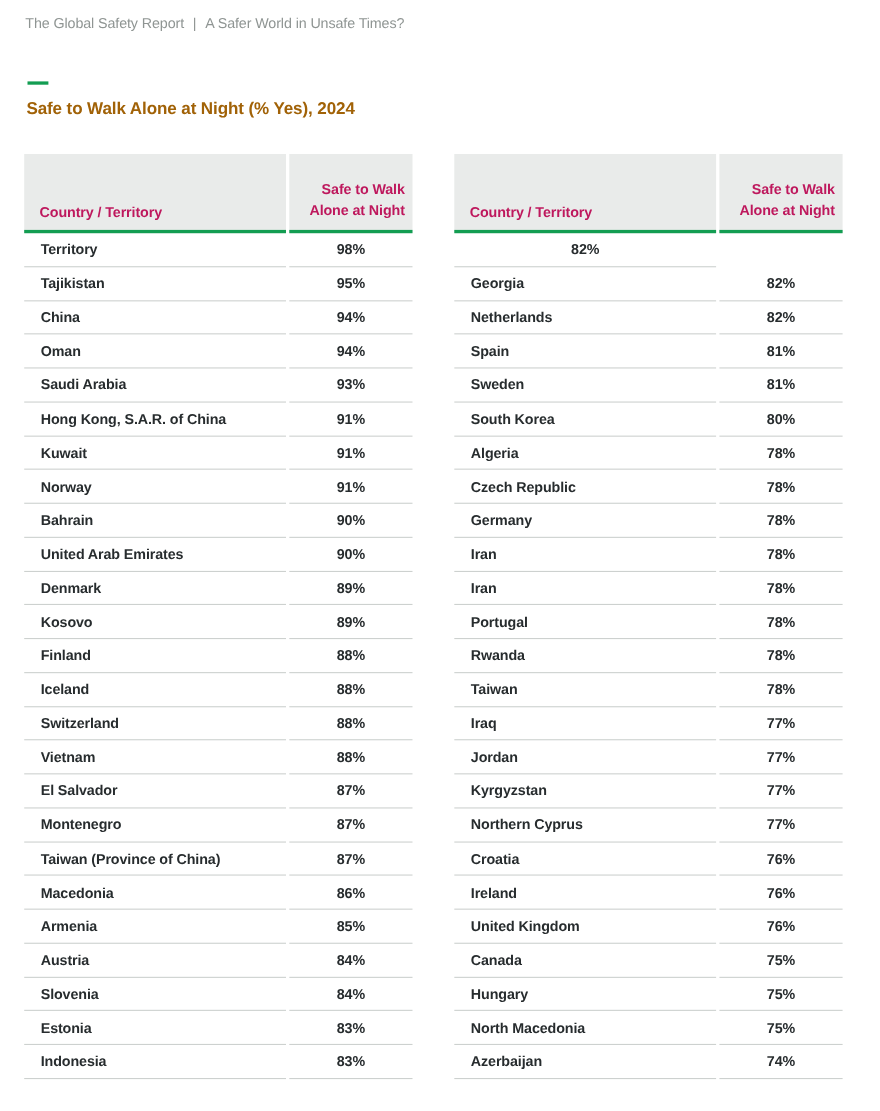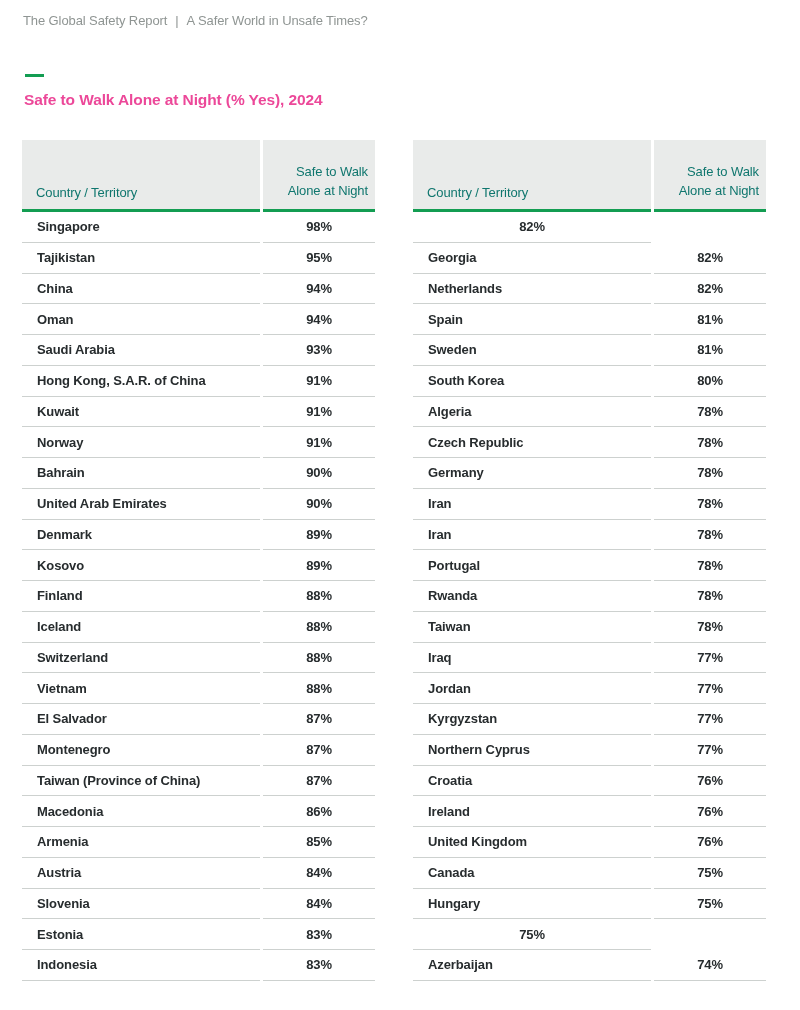--- a/index.html
+++ b/index.html
@@ -19,36 +19,36 @@
     position:absolute;top:13px;left:23px;
     font-size:13px;line-height:16px;color:var(--muted);
   }
   .breadcrumb .sep{margin:0 8px;}
   .accent-dash{
     position:absolute;top:74px;left:25px;width:19px;height:3px;
     background:var(--green);
   }
   .page-title{
     position:absolute;top:91px;left:24px;margin:0;
-    font-size:15.5px;line-height:18px;font-weight:700;color:#ec4899;
+    font-size:15.5px;line-height:18px;font-weight:700;color:#a16207;
   }
   .tables{
     position:absolute;top:140px;left:22px;width:744px;
     display:flex;justify-content:space-between;
   }
   .gtable{width:353px;}
   .gt-head,.gt-row{
     display:grid;grid-template-columns:1fr 112px;column-gap:3px;
   }
   .gt-head .hc{
     background:var(--header-bg);
     border-bottom:3px solid var(--green);
     height:60px;box-sizing:content-box;
     display:flex;align-items:flex-end;
-    font-size:13px;font-weight:400;color:#0f766e;
+    font-size:13px;font-weight:700;color:#be185d;
   }
   .hc-country{padding:0 0 9px 14px;}
   .hc-value{justify-content:flex-end;padding:0 7px 9px 0;}
   .hc-value .hlines{text-align:right;line-height:19px;}
   .hc-value .hlines span{display:block;}
   .gt-row .cell{
     height:30.75px;box-sizing:border-box;
     border-bottom:1px solid var(--divider);
     display:flex;align-items:center;
     font-size:13px;font-weight:600;color:#272c2e;
@@ -74,21 +74,21 @@
       <div class="hc hc-country">Country / Territory</div>
       <div class="hc hc-value">
         <div class="hlines">
           <span>Safe to Walk</span>
           <span>Alone at Night</span>
         </div>
       </div>
     </div>
     <div class="gt-body">
         <div class="gt-row">
-    <div class="cell cell-country">Singapore</div>
+    <div class="cell cell-country">Territory</div>
     <div class="cell cell-value">98%</div>
   </div>
         <div class="gt-row">
     <div class="cell cell-country">Tajikistan</div>
     <div class="cell cell-value">95%</div>
   </div>
         <div class="gt-row">
     <div class="cell cell-country">China</div>
     <div class="cell cell-value">94%</div>
   </div>
@@ -279,20 +279,21 @@
   </div>
         <div class="gt-row">
     <div class="cell cell-country">Canada</div>
     <div class="cell cell-value">75%</div>
   </div>
         <div class="gt-row">
     <div class="cell cell-country">Hungary</div>
     <div class="cell cell-value">75%</div>
   </div>
         <div class="gt-row">
+    <div class="cell cell-country">North Macedonia</div>
     <div class="cell cell-value">75%</div>
   </div>
         <div class="gt-row">
     <div class="cell cell-country">Azerbaijan</div>
     <div class="cell cell-value">74%</div>
   </div>
       </div>
   </div>
 
 </div>

